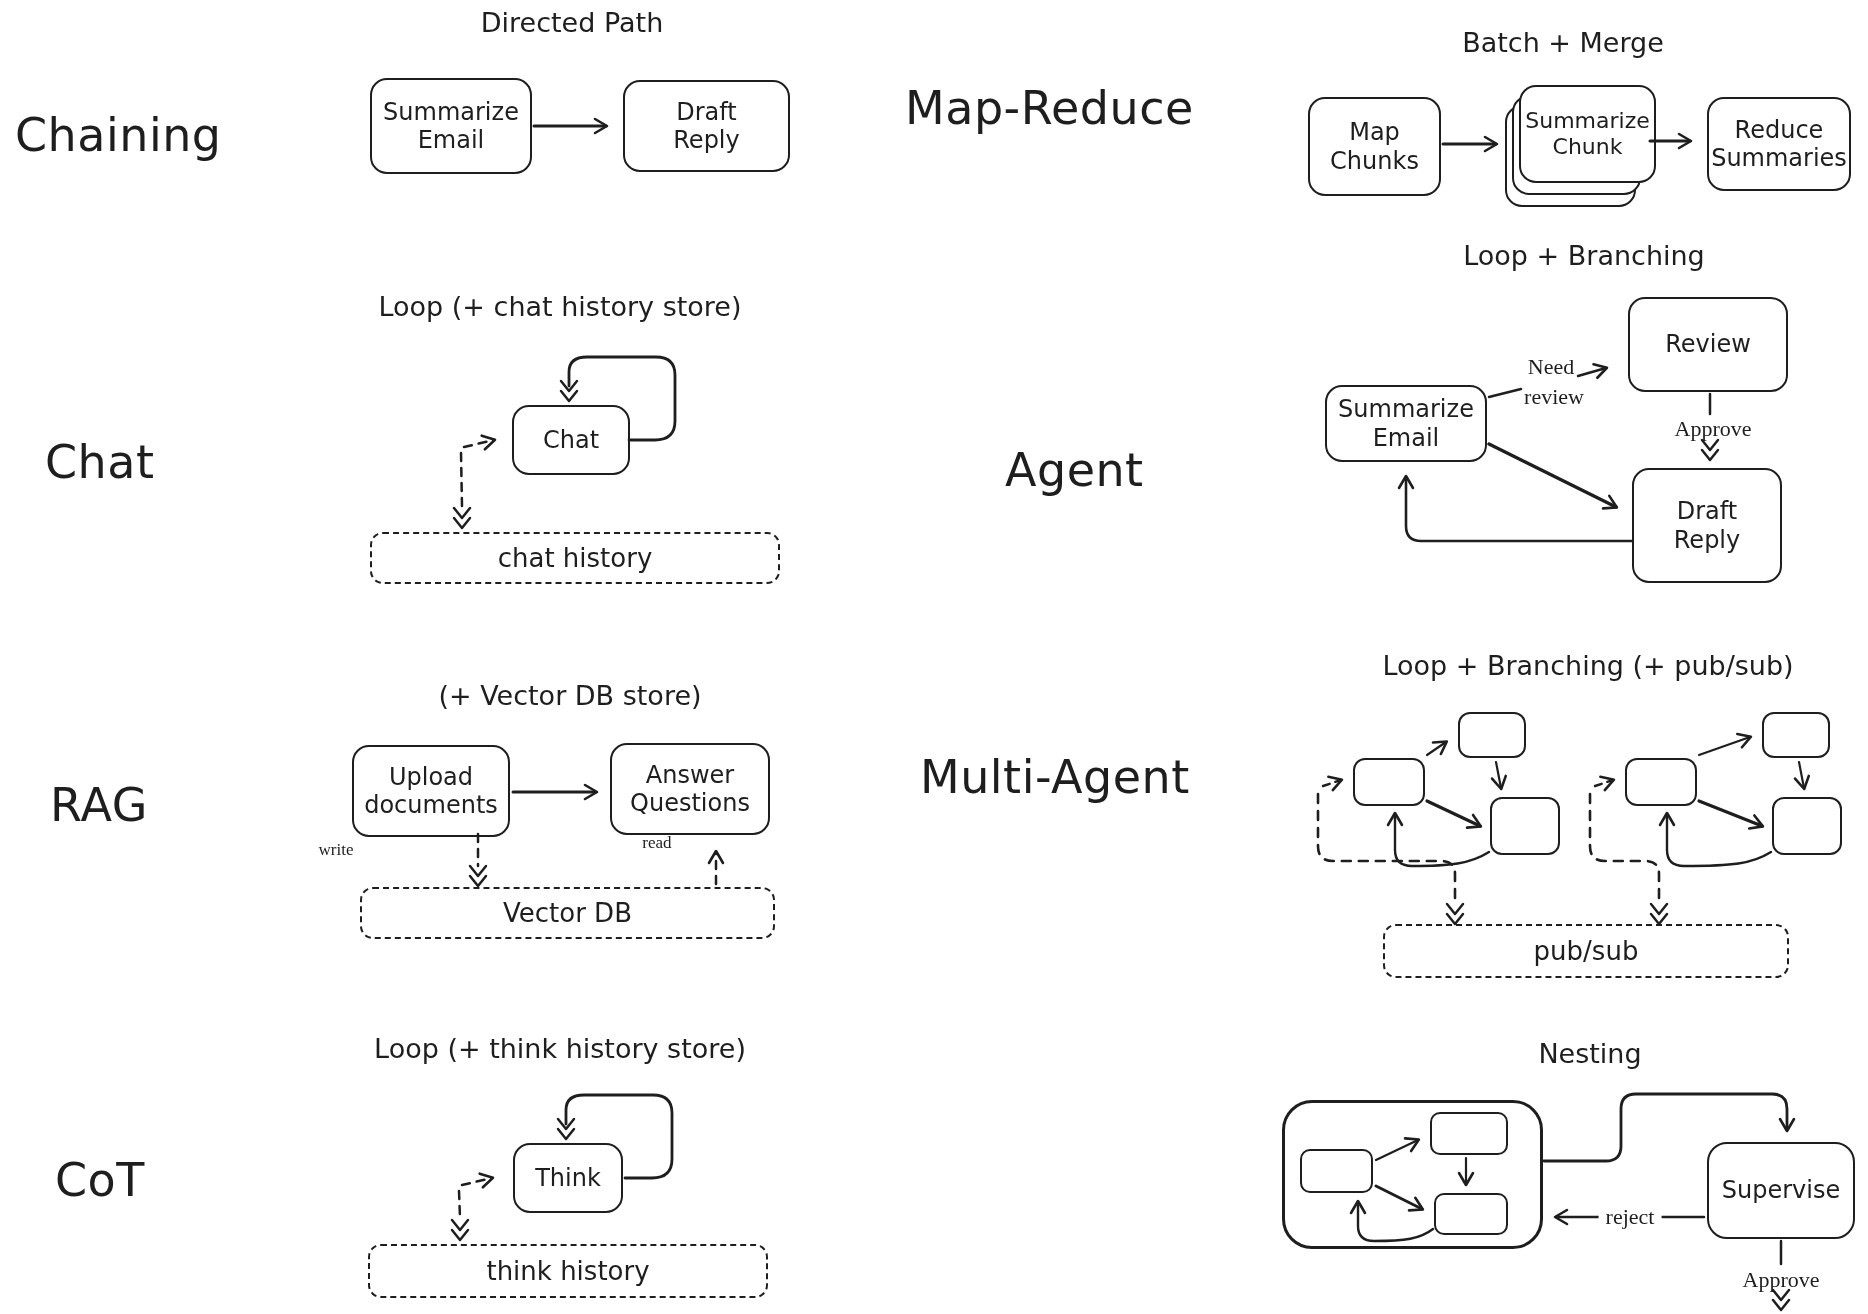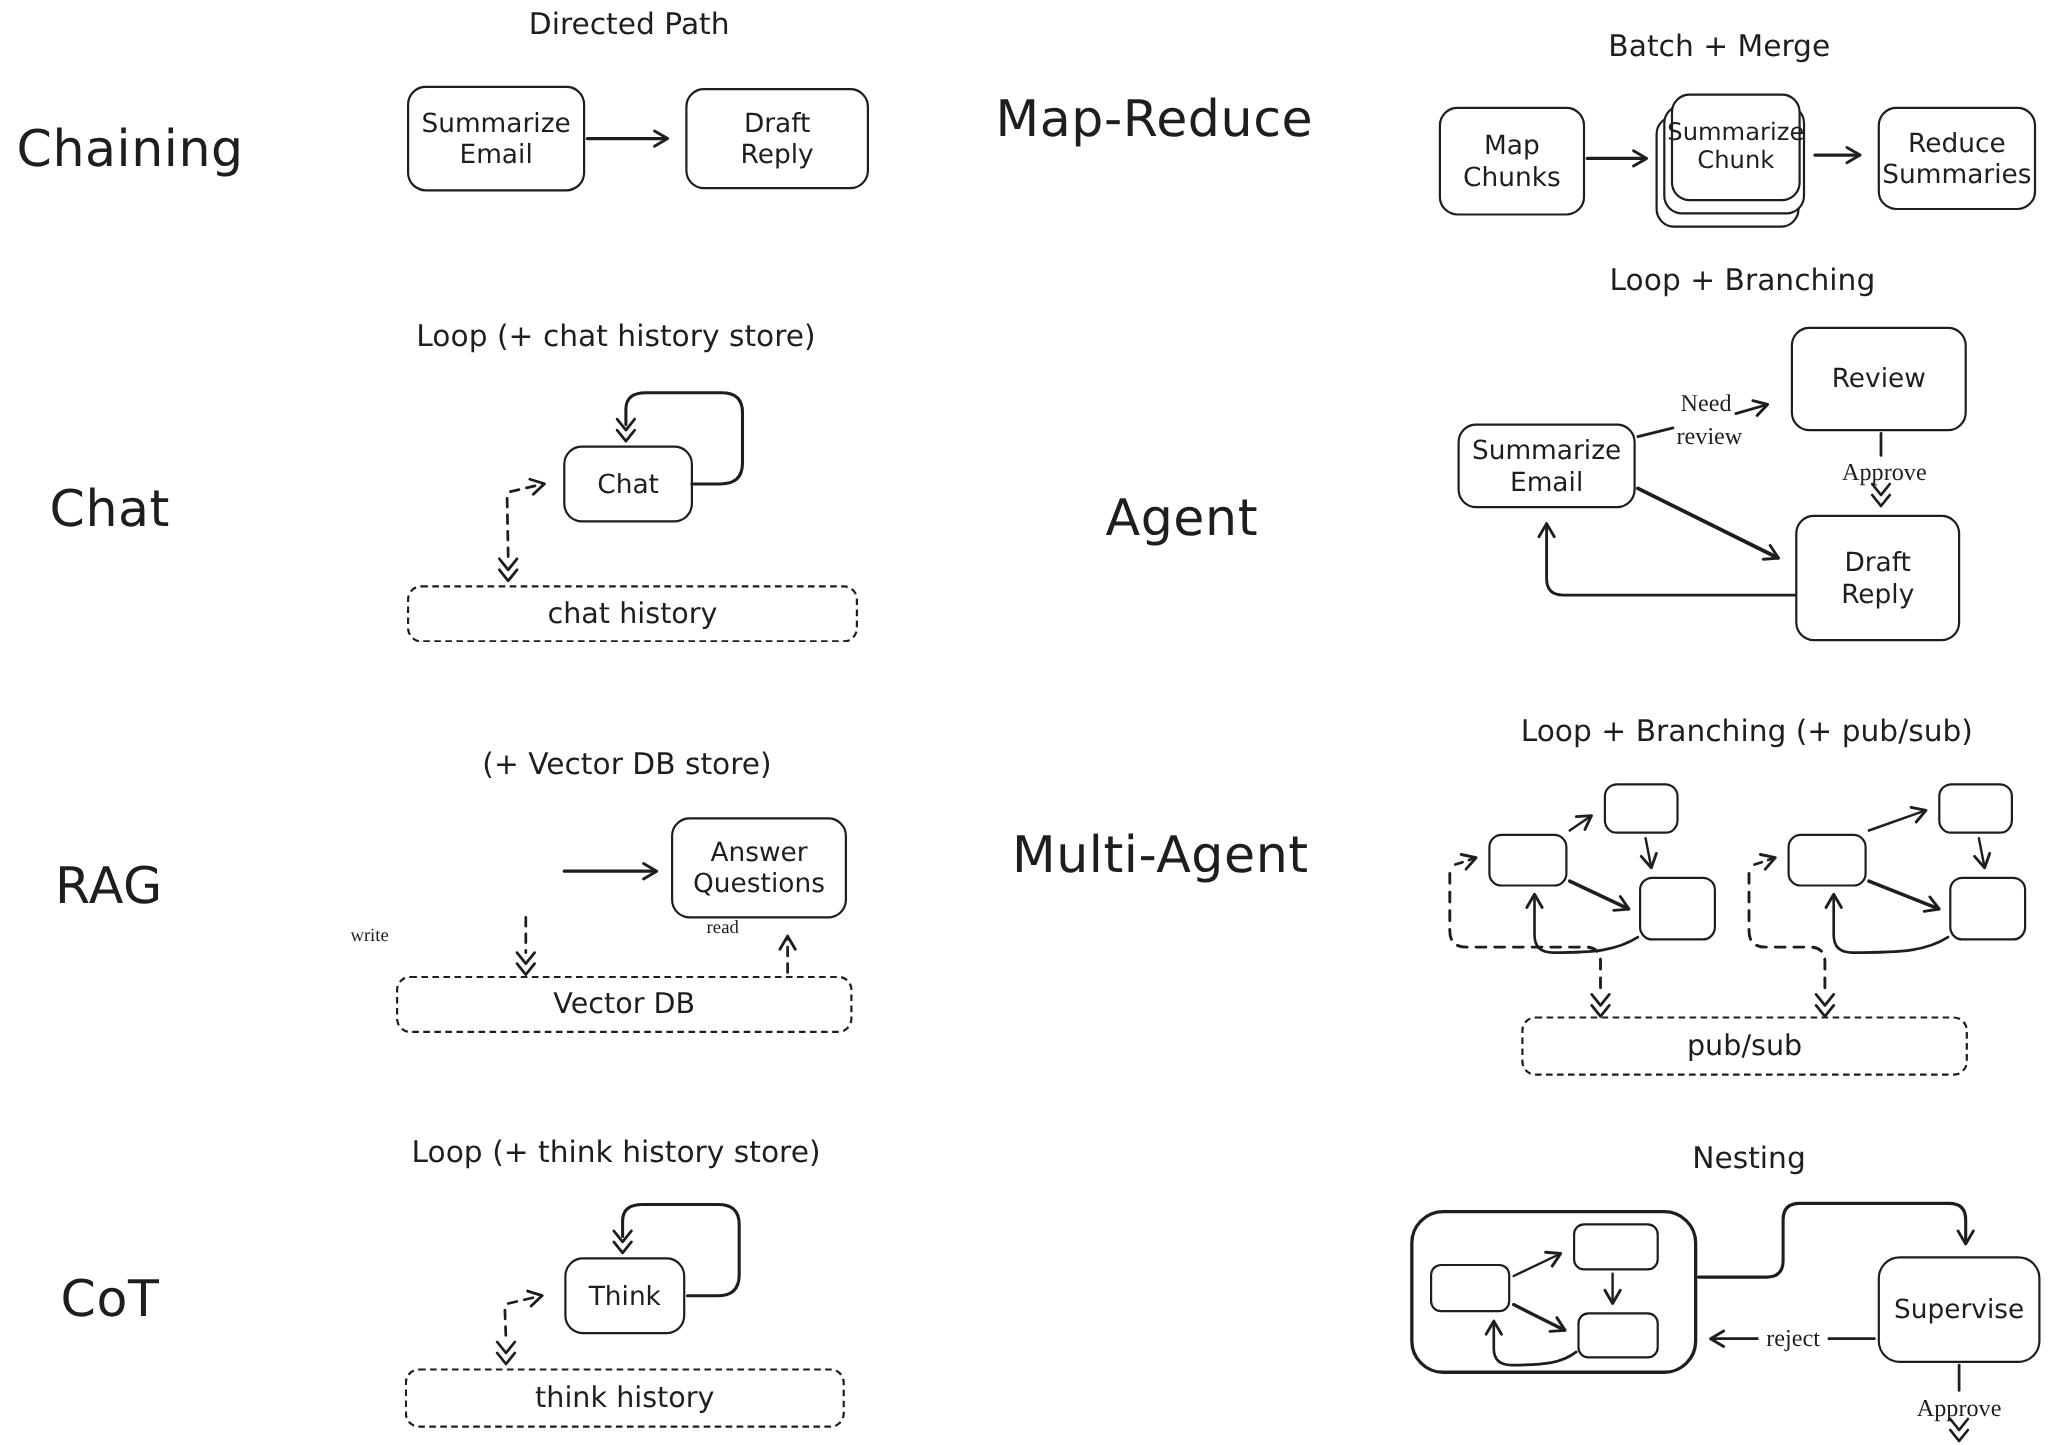--- a/index.html
+++ b/index.html
@@ -131,33 +131,34 @@
   <div class="diagram-title" style="left:1588px;top:665px">Loop + Branching (+ pub/sub)</div>
   <div class="diagram-title" style="left:560px;top:1048px">Loop (+ think history store)</div>
   <div class="diagram-title" style="left:1590px;top:1053px">Nesting</div>
 
   <div class="node" style="left:370px;top:78px;width:162px;height:96px;padding:0 10px">Summarize Email</div>
   <div class="node" style="left:623px;top:80px;width:167px;height:92px;padding:0 30px">Draft Reply</div>
 
   <div class="node" style="left:1308px;top:97px;width:133px;height:99px;padding:0 18px">Map Chunks</div>
   <div class="node" style="left:1505px;top:105px;width:131px;height:102px"></div>
   <div class="node" style="left:1512px;top:95px;width:129px;height:100px"></div>
-  <div class="node" style="left:1519px;top:85px;width:118px;height:98px;font-size:22px;padding:0 8px">Summarize Chunk</div>
+  <div class="node" style="left:1519px;top:85px;width:137px;height:98px;font-size:22px;padding:0 8px">Summarize Chunk</div>
   <div class="node" style="left:1707px;top:97px;width:144px;height:94px;padding:0 8px">Reduce Summaries</div>
 
   <div class="node" style="left:512px;top:405px;width:118px;height:70px">Chat</div>
   <div class="store" style="left:370px;top:532px;width:410px;height:52px">chat history</div>
 
   <div class="node" style="left:1325px;top:385px;width:162px;height:77px;padding:0 10px">Summarize Email</div>
   <div class="node" style="left:1628px;top:297px;width:160px;height:95px">Review</div>
   <div class="node" style="left:1632px;top:468px;width:150px;height:115px;padding:0 26px">Draft Reply</div>
   <div class="edge-label" style="left:1551px;top:367px">Need</div>
   <div class="edge-label" style="left:1554px;top:397px">review</div>
   <div class="edge-label" style="left:1713px;top:429px">Approve</div>
 
+  <div class="node" style="left:352px;top:745px;width:158px;height:92px;padding:0 8px">Upload documents</div>
   <div class="node" style="left:610px;top:743px;width:160px;height:92px;padding:0 10px">Answer Questions</div>
   <div class="store" style="left:360px;top:887px;width:415px;height:52px">Vector DB</div>
   <div class="edge-label md" style="left:336px;top:850px">write</div>
   <div class="edge-label md" style="left:657px;top:843px">read</div>
 
   <div class="node small" style="left:1353px;top:758px;width:72px;height:48px"></div>
   <div class="node small" style="left:1458px;top:712px;width:68px;height:46px"></div>
   <div class="node small" style="left:1490px;top:797px;width:70px;height:58px"></div>
   <div class="node small" style="left:1625px;top:758px;width:72px;height:48px"></div>
   <div class="node small" style="left:1762px;top:712px;width:68px;height:46px"></div>

